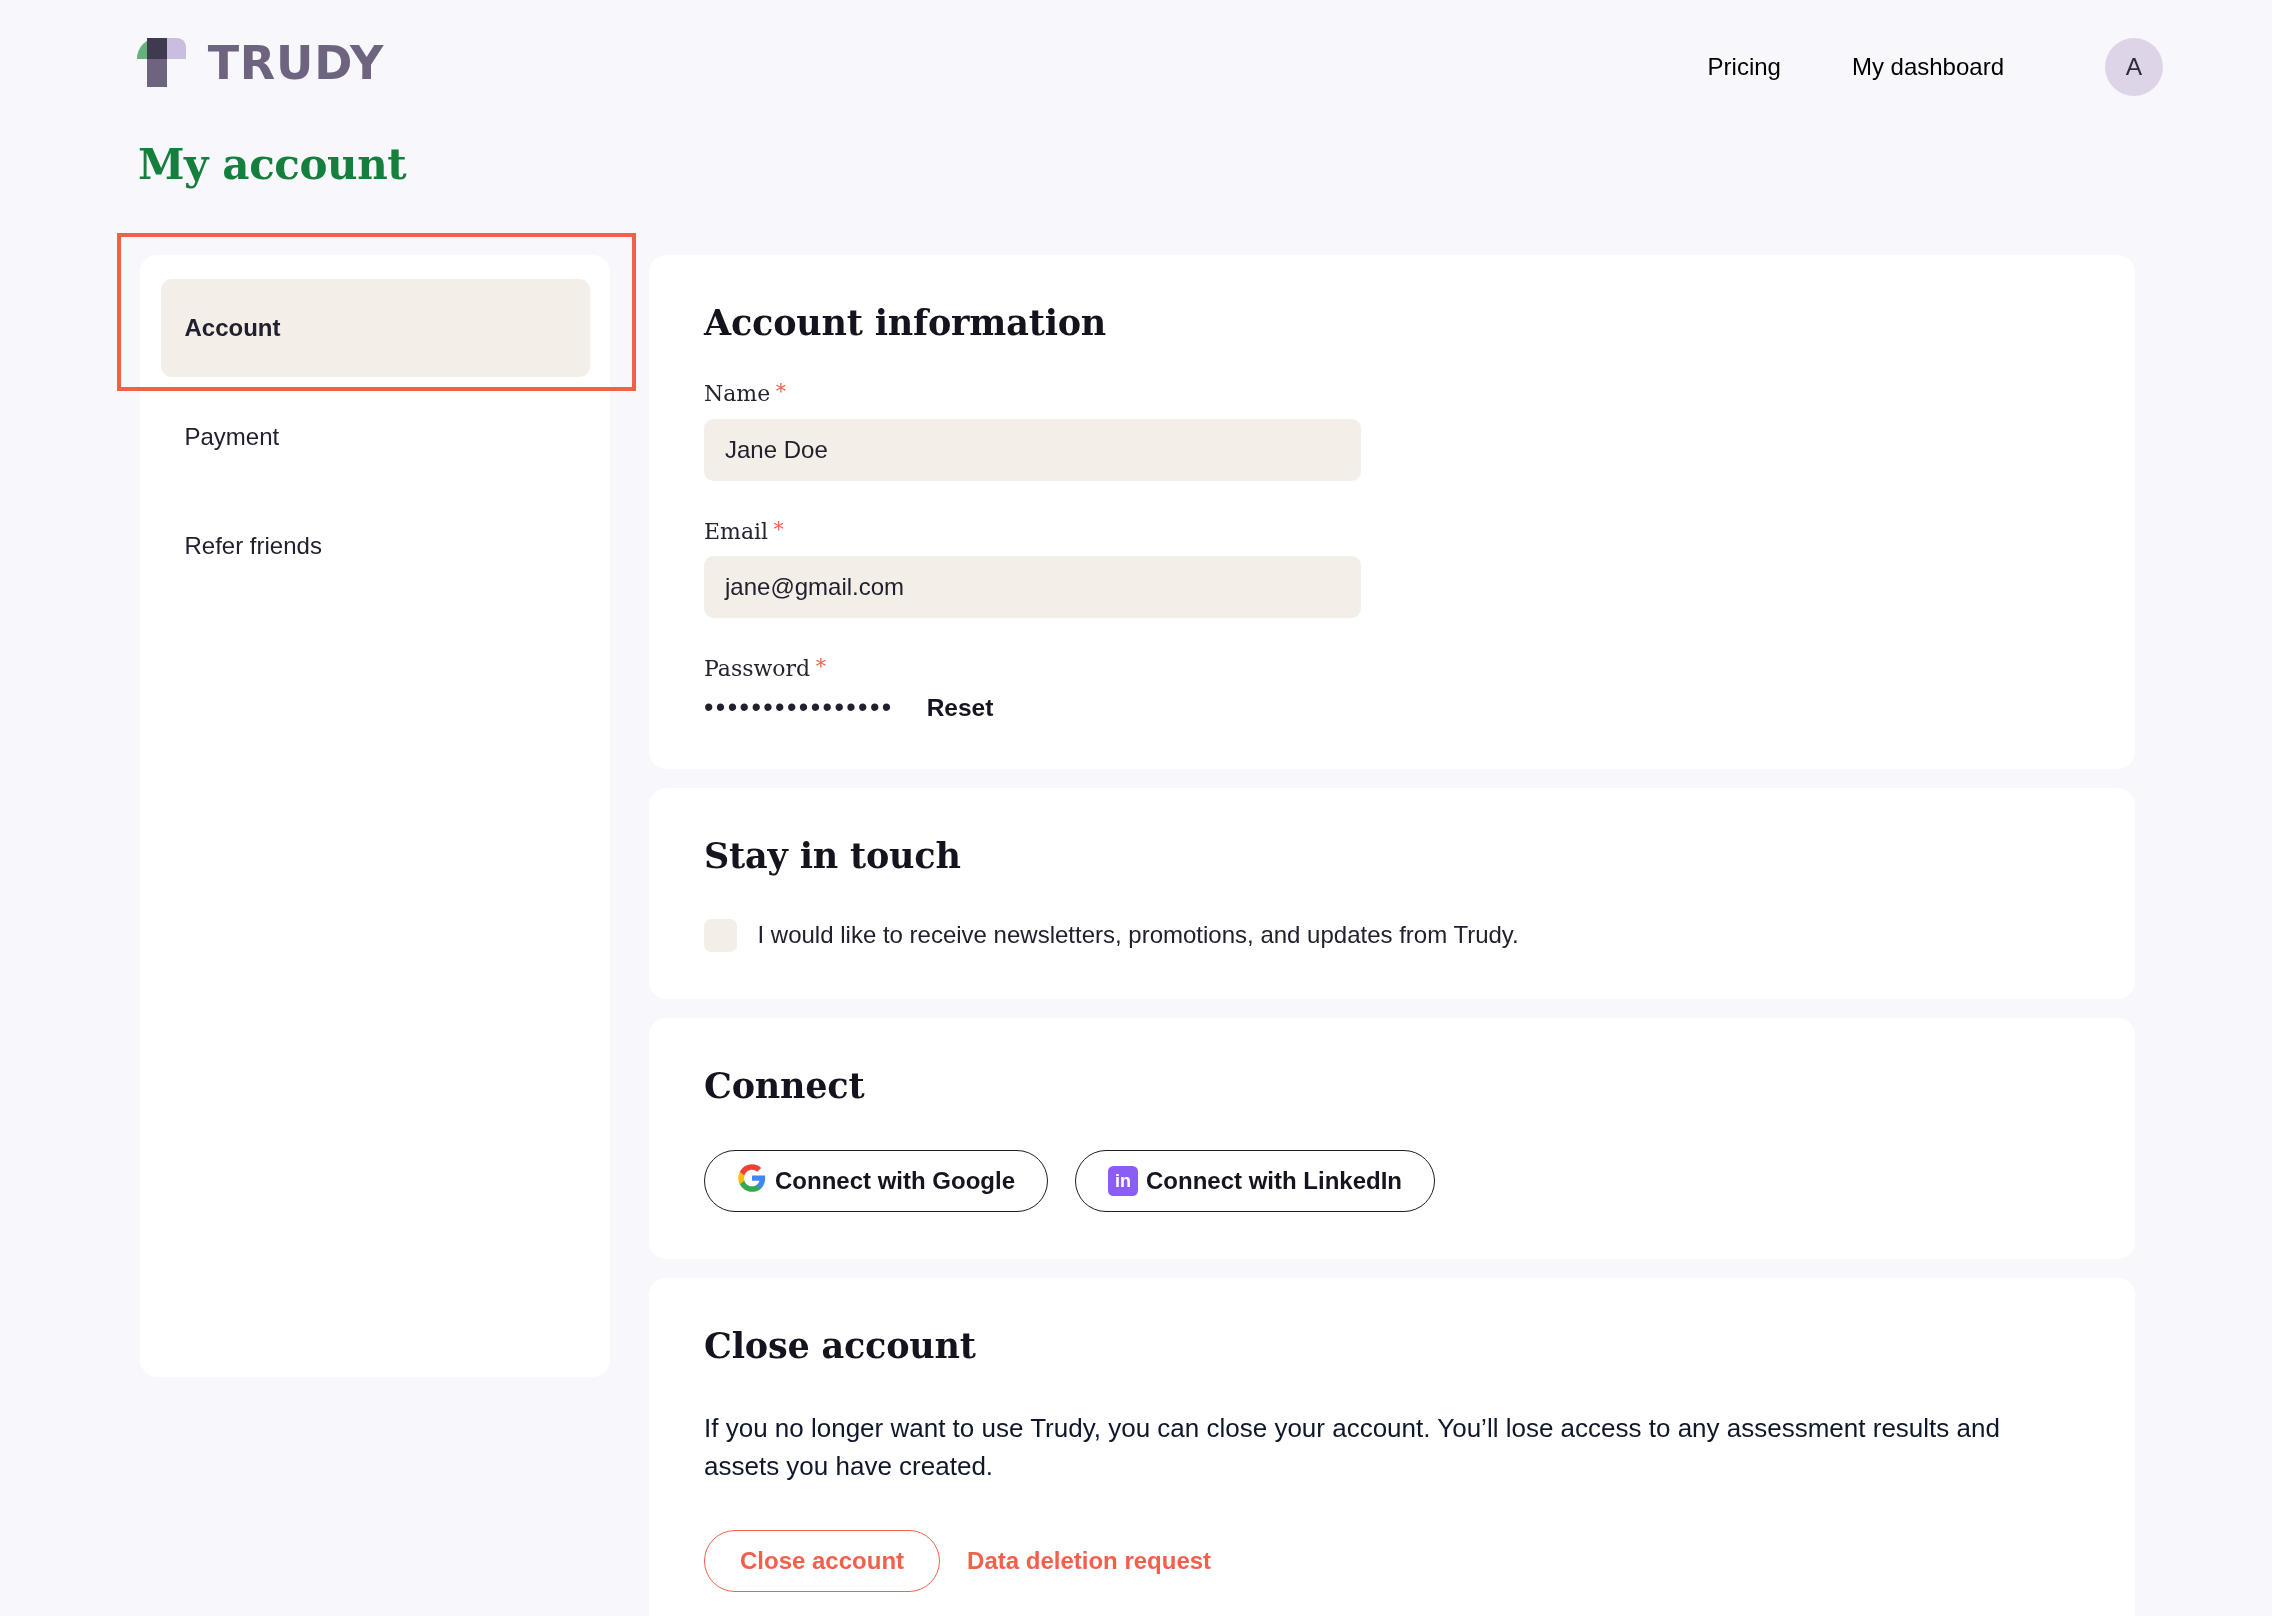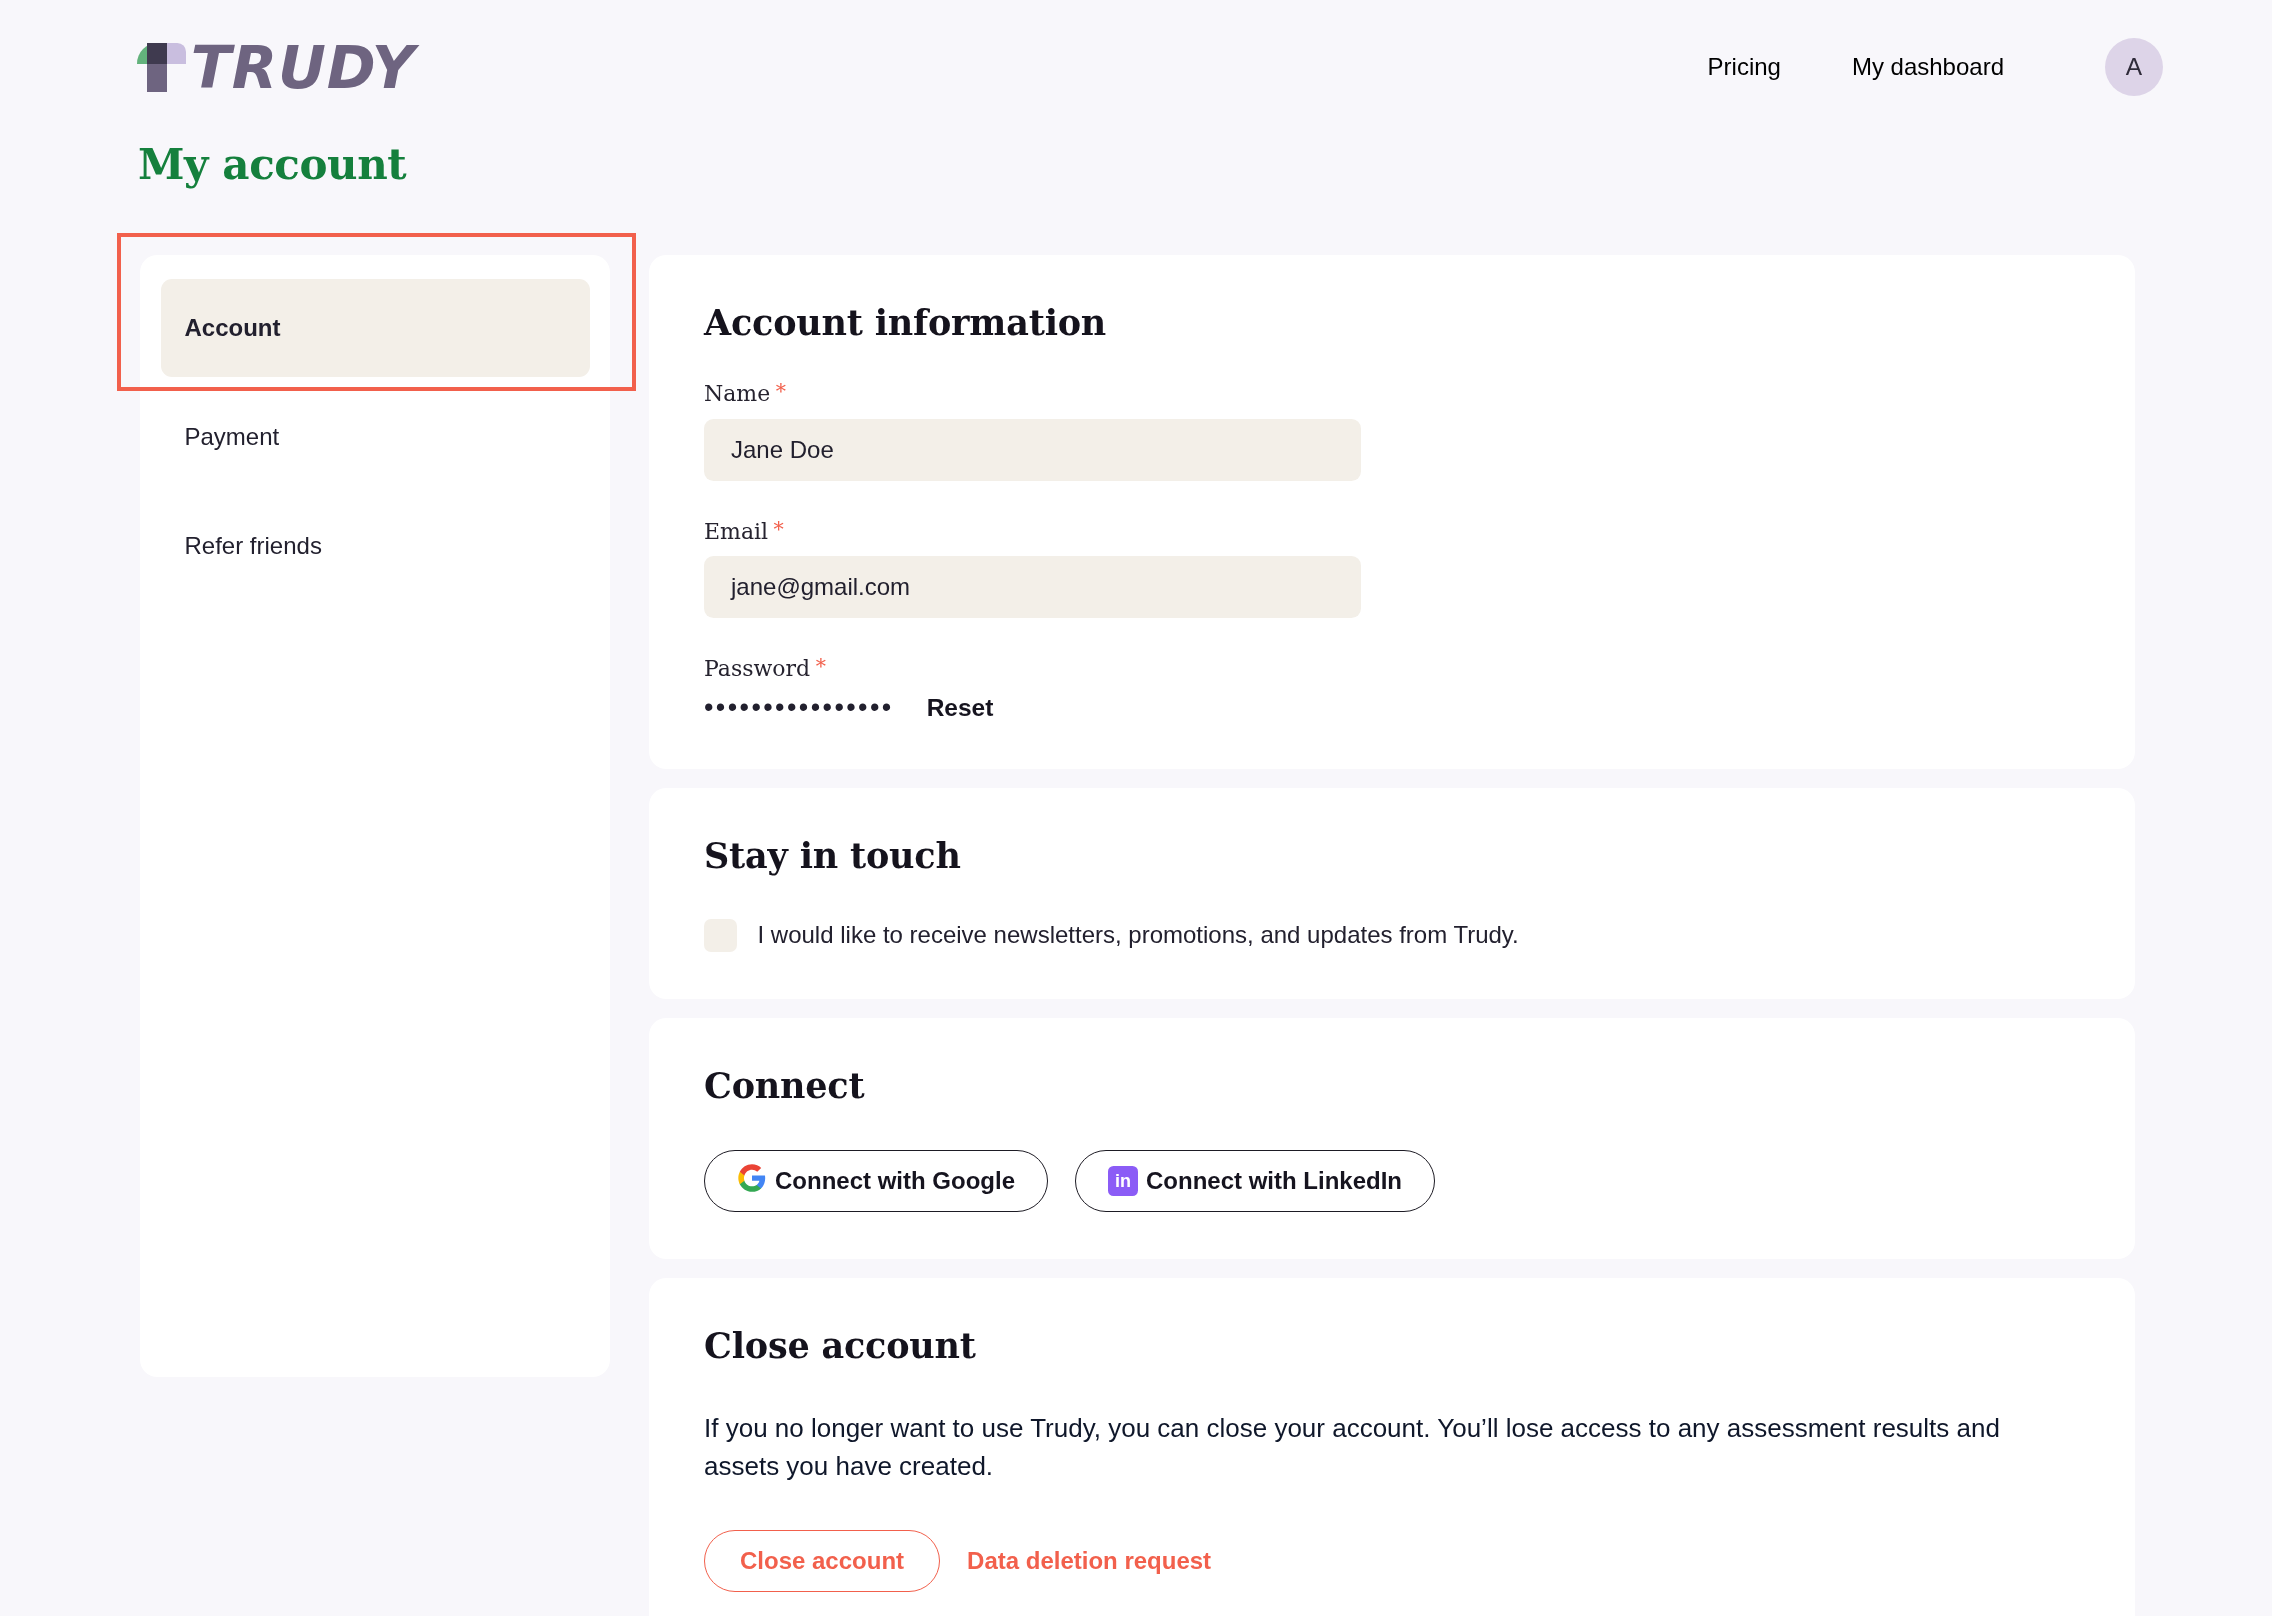--- a/index.html
+++ b/index.html
@@ -63,27 +63,26 @@
     background: #3f3a4f;
   }
   .logo-mark .stem {
     position: absolute;
     left: 10.3px; top: 21px;
     width: 20px; height: 28px;
     background: #6e6480;
   }
   .logo-text {
     font-family: "DejaVu Sans", sans-serif;
-    font-size: 59px;
+    font-size: 46px;
     font-weight: 700;
     letter-spacing: 0.8px;
     color: #6e6480;
     line-height: 1;
-    margin-left: 0;
-    font-style: italic;
+    margin-left: 17px;
   }
 
   .nav {
     position: absolute;
     right: 110px;
     top: 38px;
     display: flex;
     align-items: center;
     gap: 71px;
   }
@@ -185,21 +184,21 @@
     margin-bottom: 12.6px;
   }
   .req { color: #f2604c; font-size: 20.5px; line-height: 1; }
 
   .input {
     width: 657px;
     height: 62px;
     background: #f3efe8;
     border: none;
     border-radius: 9.5px;
-    padding: 0 27px;
+    padding: 0 21px;
     font-family: "Liberation Sans", sans-serif;
     font-size: 24px;
     color: #22202e;
     display: flex;
     align-items: center;
   }
 
   .pw-row {
     display: flex;
     align-items: center;

